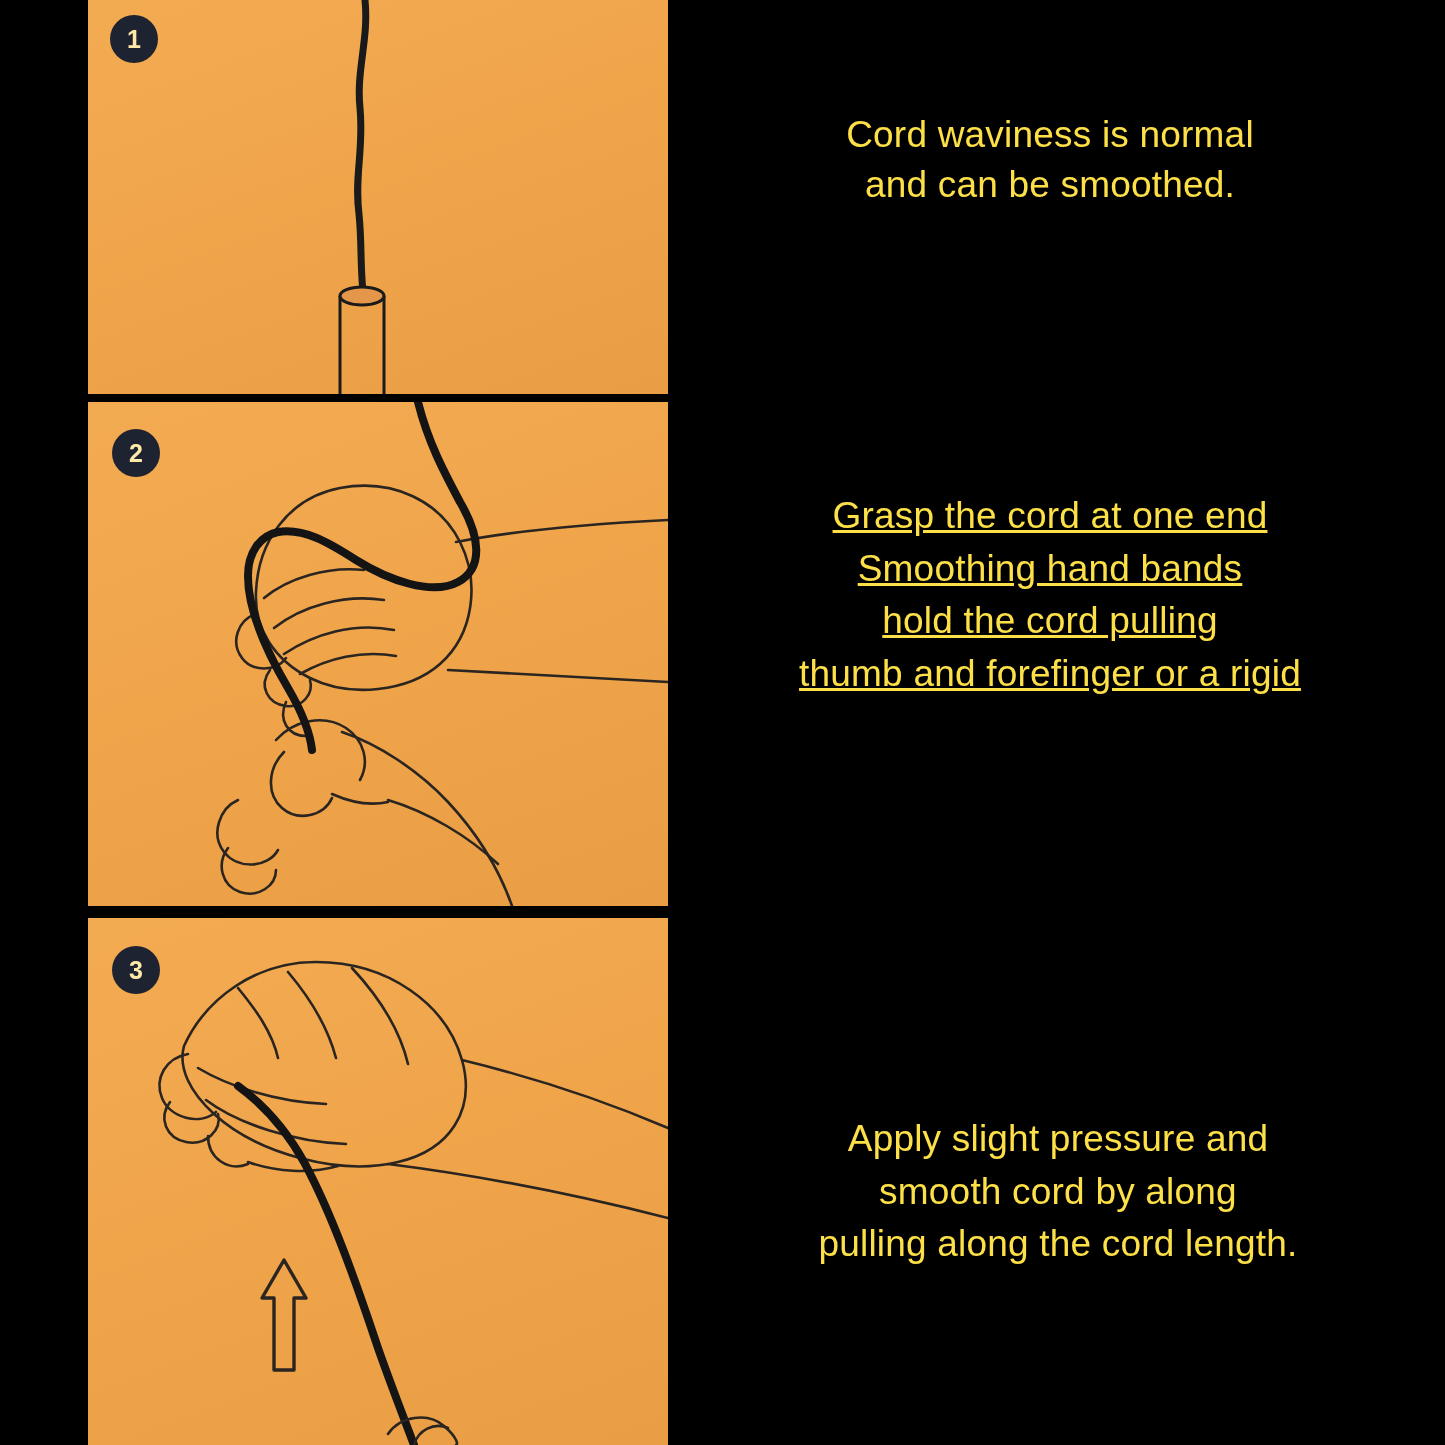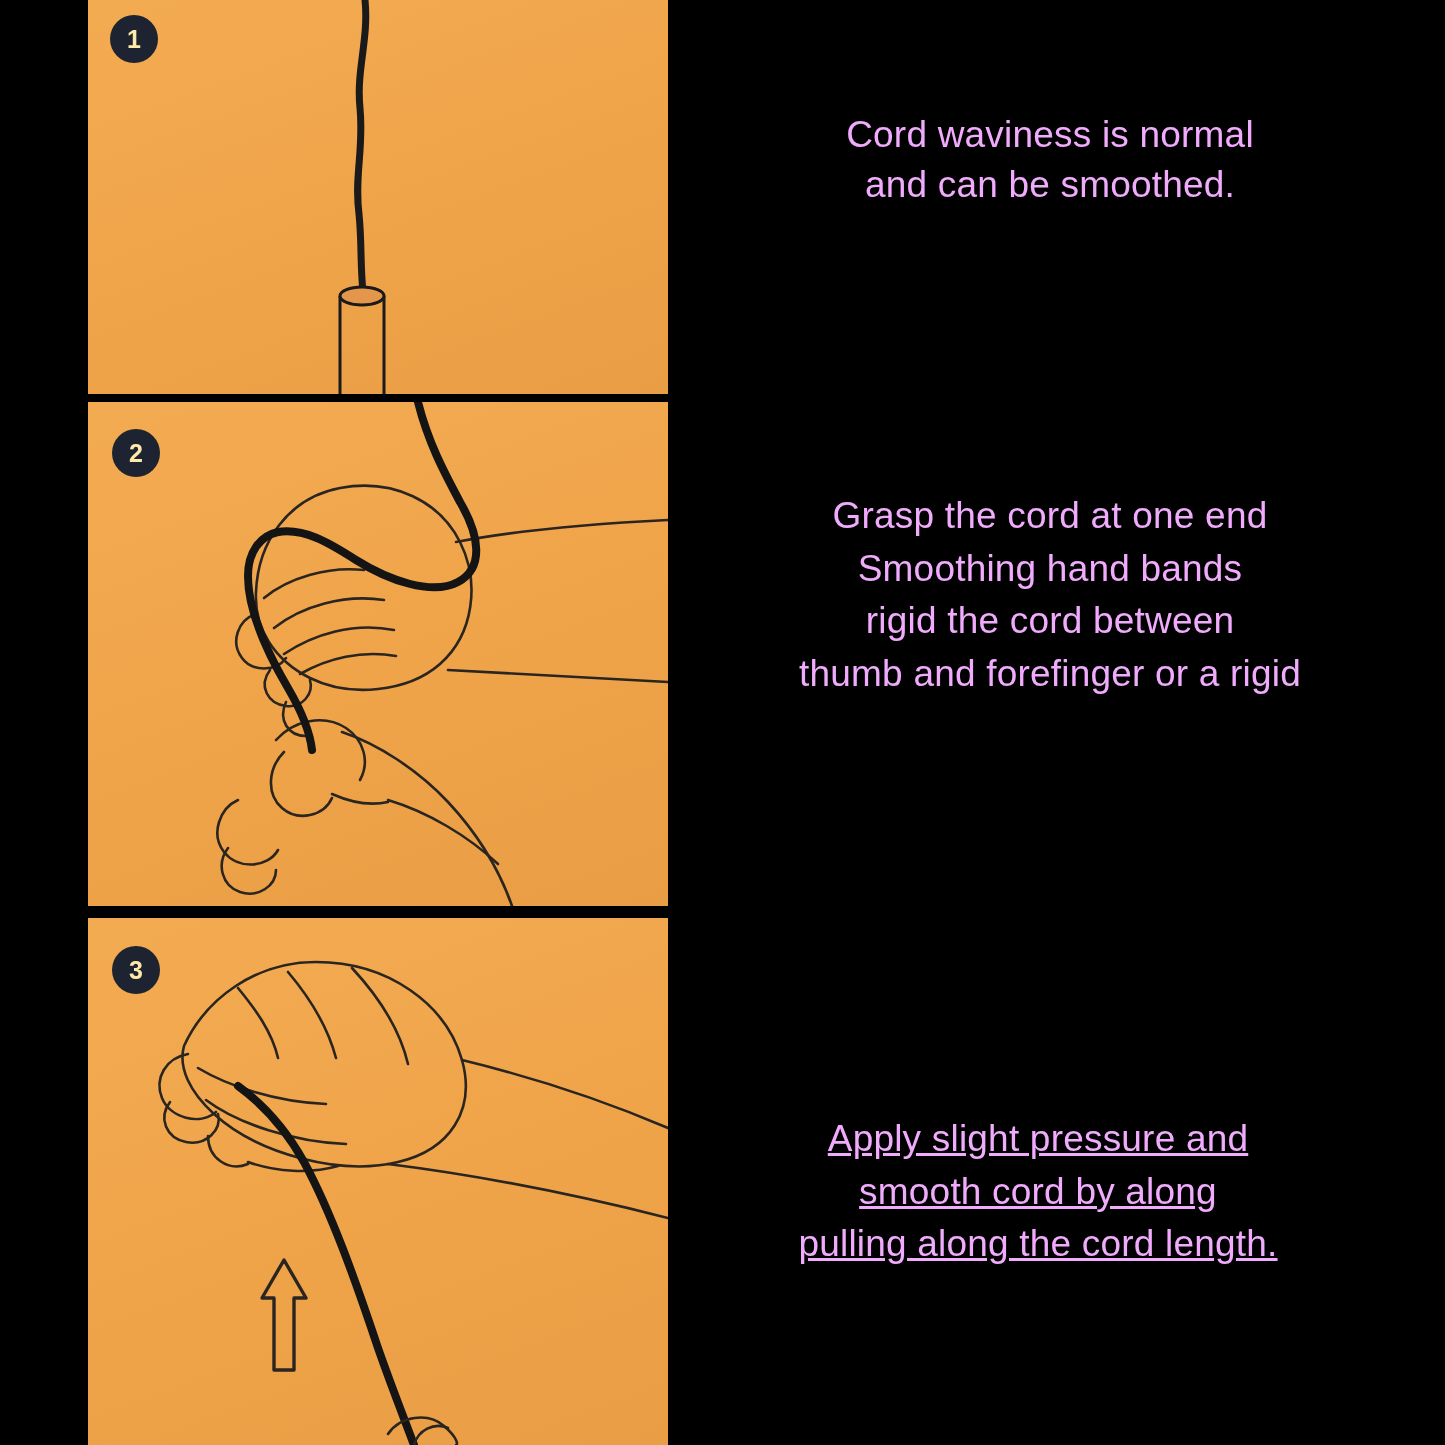--- a/index.html
+++ b/index.html
@@ -56,46 +56,46 @@
   }
   .b1 { left: 22px; top: 15px; }
   .b2 { left: 24px; top: 27px; }
   .b3 { left: 24px; top: 28px; }
 
   .art { position: absolute; left: 0; top: 0; width: 100%; height: 100%; }
 
   
   .caption {
     position: absolute;
-    color: #f0abfc;
+    color: #fde047;
     text-align: center;
     font-family: "Liberation Sans", sans-serif;
     line-height: 1.35;
     letter-spacing: 0.2px;
   }
   .cap-1 {
     left: 700px;
     top: 110px;
     width: 700px;
     font-size: 37px;
   }
   .cap-2 {
     left: 700px;
     top: 490px;
     width: 700px;
     font-size: 37px;
     line-height: 1.42;
+    text-decoration: underline;
   }
   .cap-3 {
-    left: 688px;
+    left: 708px;
     top: 1113px;
     width: 700px;
     font-size: 37px;
     line-height: 1.42;
-    text-decoration: underline;
   }
   .cap-line { display: block; }
 </style>
 </head>
 <body>
 
 <div class="sheet">
 
   <div class="panels">
 
@@ -175,21 +175,21 @@
   </div>
 
   <div class="caption cap-1">
     <span class="cap-line">Cord waviness is normal</span>
     <span class="cap-line">and can be smoothed.</span>
   </div>
 
   <div class="caption cap-2">
     <span class="cap-line">Grasp the cord at one end</span>
     <span class="cap-line">Smoothing hand bands</span>
-    <span class="cap-line">rigid the cord between</span>
+    <span class="cap-line">hold the cord pulling</span>
     <span class="cap-line">thumb and forefinger or a rigid</span>
   </div>
 
   <div class="caption cap-3">
     <span class="cap-line">Apply slight pressure and</span>
     <span class="cap-line">smooth cord by along</span>
     <span class="cap-line">pulling along the cord length.</span>
   </div>
 
 </div>

